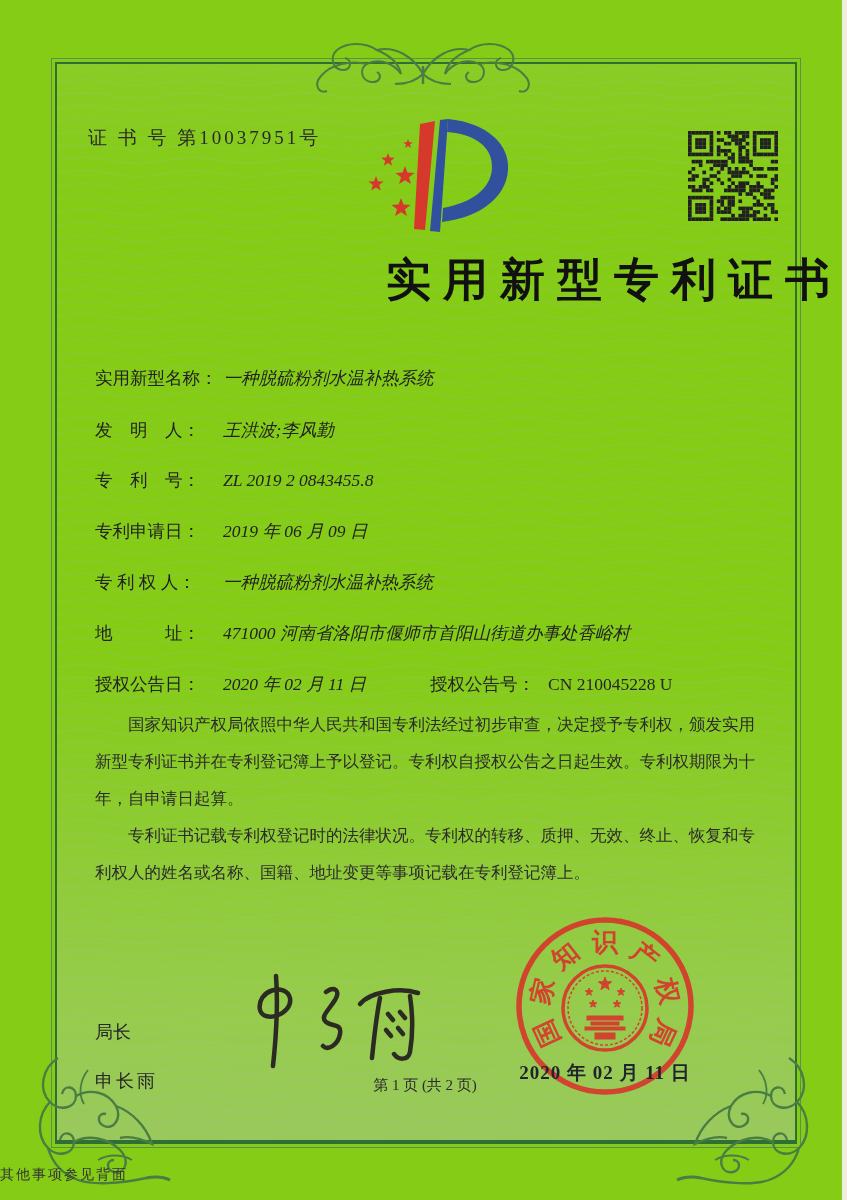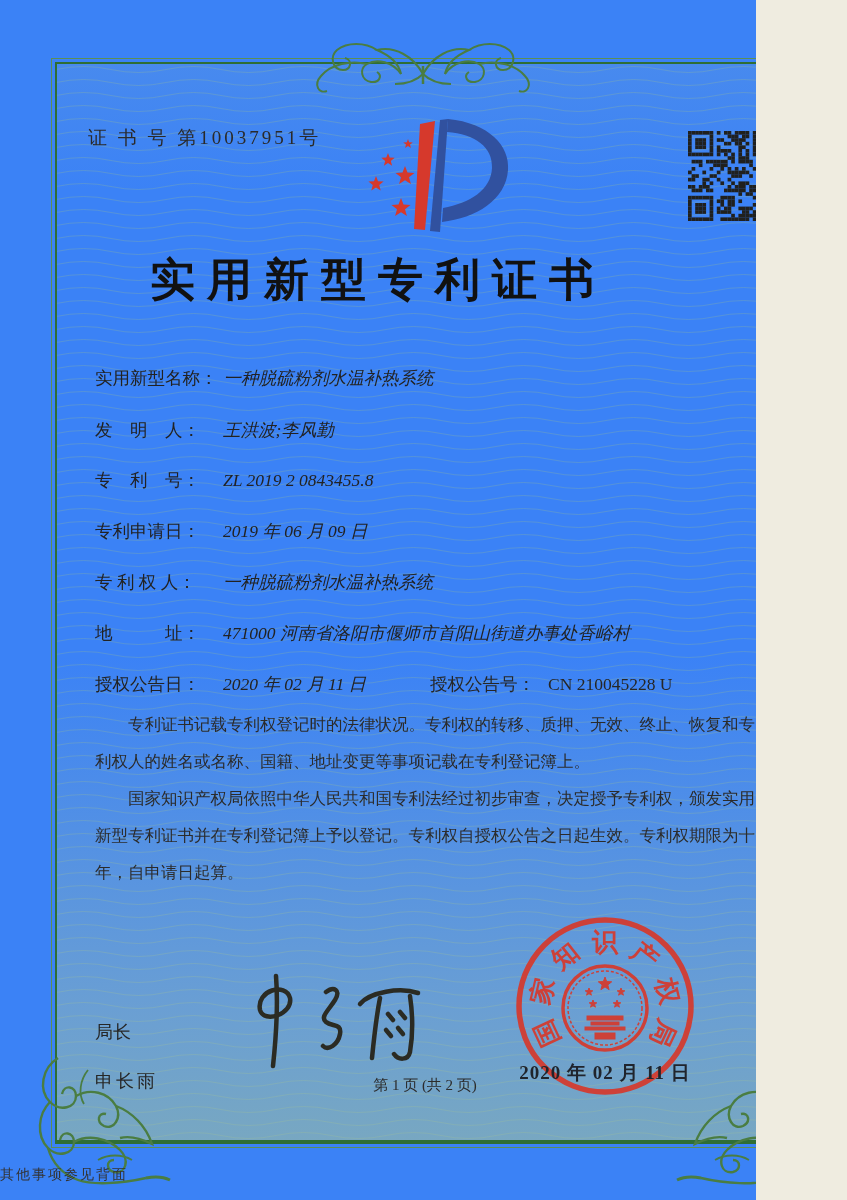--- a/index.html
+++ b/index.html
@@ -1,38 +1,38 @@
 <!DOCTYPE html>
 <html><head>
 <meta charset="utf-8">
 <style>
   html,body{margin:0;padding:0;background:#efece0;}
   .page{
-    position:relative;width:756px;height:1200px;overflow:hidden;
-    background:#3b82f6;
+    position:relative;width:842px;height:1200px;overflow:hidden;
+    background:#84cc16;
     font-family:"Liberation Serif","DejaVu Serif",serif;
     color:#262626;
   }
   
   .bg-pattern{position:absolute;left:56px;top:63px;width:740px;height:1079px;}
   .bg-tint{
     position:absolute;left:56px;top:63px;width:740px;height:1079px;
     background:linear-gradient(180deg,rgba(186,208,168,0.10) 0%,rgba(186,208,168,0) 12%,rgba(186,208,168,0) 55%,rgba(178,203,158,0.40) 88%,rgba(170,198,150,0.55) 100%);
     pointer-events:none;
   }
   .frame{
     position:absolute;left:55px;top:62px;width:738px;height:1076px;
     border:2.5px solid #2f6e35;border-bottom-width:4px;
     outline:1px solid #5c8f55;outline-offset:3px;
   }
   .cert-no{position:absolute;left:88px;top:125px;font-size:19px;letter-spacing:3px;color:#2a2a2a;}
   .logo{position:absolute;left:344px;top:108px;width:168px;height:132px;}
   .qr{position:absolute;left:688px;top:131px;width:90px;height:90px;}
   .title{
-    position:absolute;left:0;top:250px;width:100%;text-align:center;
+    position:absolute;left:0;top:250px;width:100%;text-align:right;
     font-size:45px;font-weight:bold;letter-spacing:12px;color:#111;
   }
   .fields{position:absolute;left:95px;top:0;width:660px;}
   .frow{position:absolute;left:0;white-space:nowrap;font-size:17.5px;color:#222;}
   .frow .lbl{display:inline-block;min-width:122px;}
   .frow .val{margin-left:6px;font-style:italic;}
   .r0{top:366px}.r1{top:418px}.r2{top:468px}.r3{top:519px}.r4{top:570px}.r5{top:621px}.r6{top:672px}
   .grant2{position:absolute;left:430px;top:672px;font-size:17.5px;white-space:nowrap;}
   .grant2 .lbl{display:inline-block;}
   .grant2 .val{margin-left:13px;}
@@ -454,22 +454,22 @@
     <div class="frow r3"><span class="lbl">专利申请日：</span><span class="val">2019 年 06 月 09 日</span></div>
     <div class="frow r4"><span class="lbl">专 利 权 人：</span><span class="val">一种脱硫粉剂水温补热系统</span></div>
     <div class="frow r5"><span class="lbl">地　　　址：</span><span class="val">471000 河南省洛阳市偃师市首阳山街道办事处香峪村</span></div>
     <div class="frow r6"><span class="lbl">授权公告日：</span><span class="val">2020 年 02 月 11 日</span></div>
   </div>
   <div class="grant2">
     <span class="lbl">授权公告号：</span><span class="val">CN 210045228 U</span>
   </div>
 
   <div class="body-text">
+    <p>国家知识产权局依照中华人民共和国专利法经过初步审查，决定授予专利权，颁发实用新型专利证书并在专利登记簿上予以登记。专利权自授权公告之日起生效。专利权期限为十年，自申请日起算。</p>
     <p>专利证书记载专利权登记时的法律状况。专利权的转移、质押、无效、终止、恢复和专利权人的姓名或名称、国籍、地址变更等事项记载在专利登记簿上。</p>
-    <p>国家知识产权局依照中华人民共和国专利法经过初步审查，决定授予专利权，颁发实用新型专利证书并在专利登记簿上予以登记。专利权自授权公告之日起生效。专利权期限为十年，自申请日起算。</p>
   </div>
 
   <div class="officer-title">局长</div>
   <div class="officer-name">申长雨</div>
 
   <svg class="signature" viewBox="0 0 235 105" xmlns="http://www.w3.org/2000/svg">
     <g fill="none" stroke="#2b2b23" stroke-width="4.5" stroke-linecap="round">
       <path d="M32,42 C28,22 58,14 62,30 C65,46 36,56 32,42 Z"></path>
       <path d="M48,8 C50,34 48,70 45,98"></path>
       <path d="M98,24 C106,18 113,22 107,32 C100,43 92,49 98,54 C104,59 114,55 112,66 C110,77 100,83 95,78"></path>

